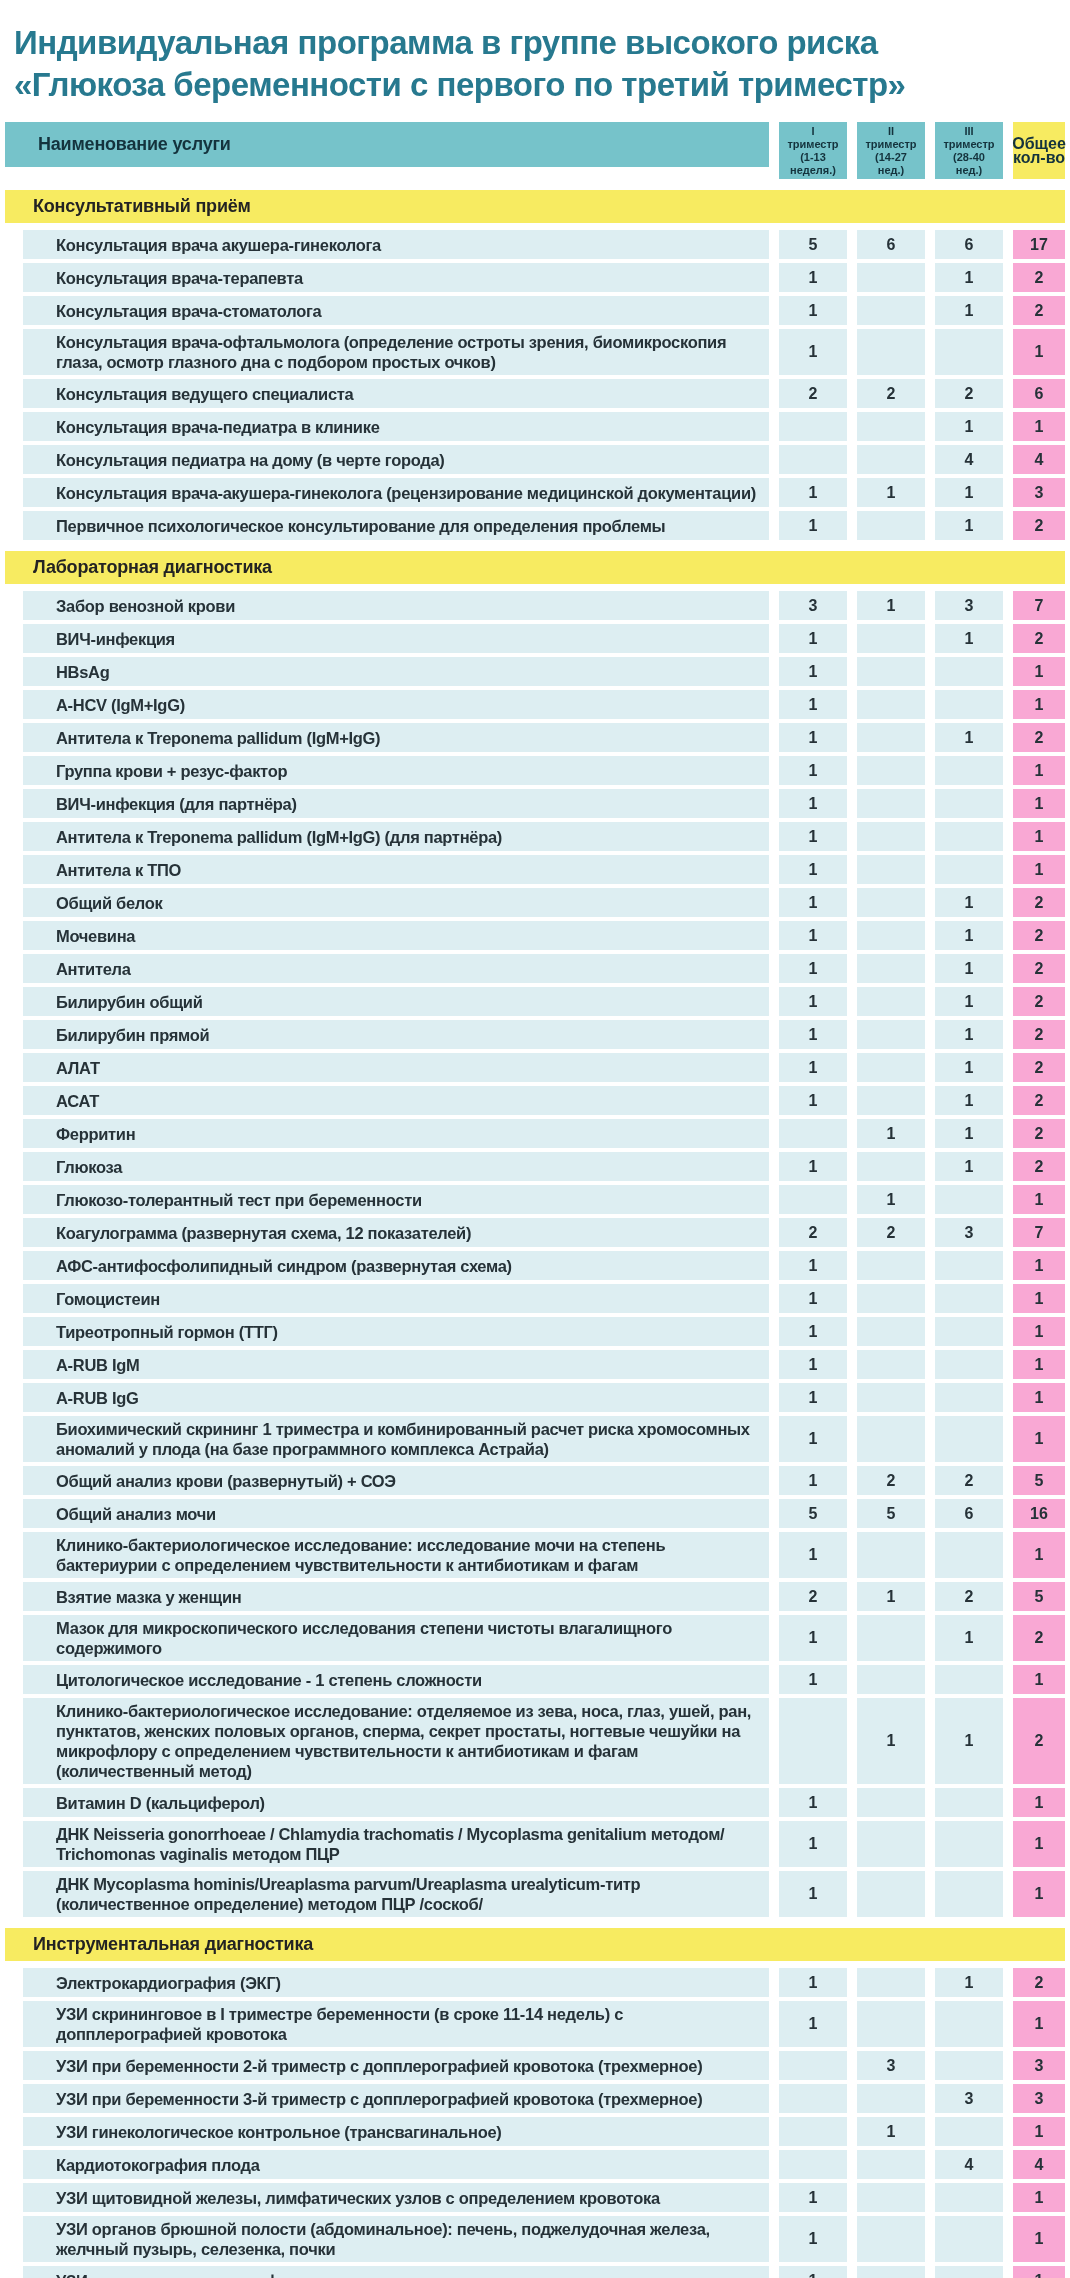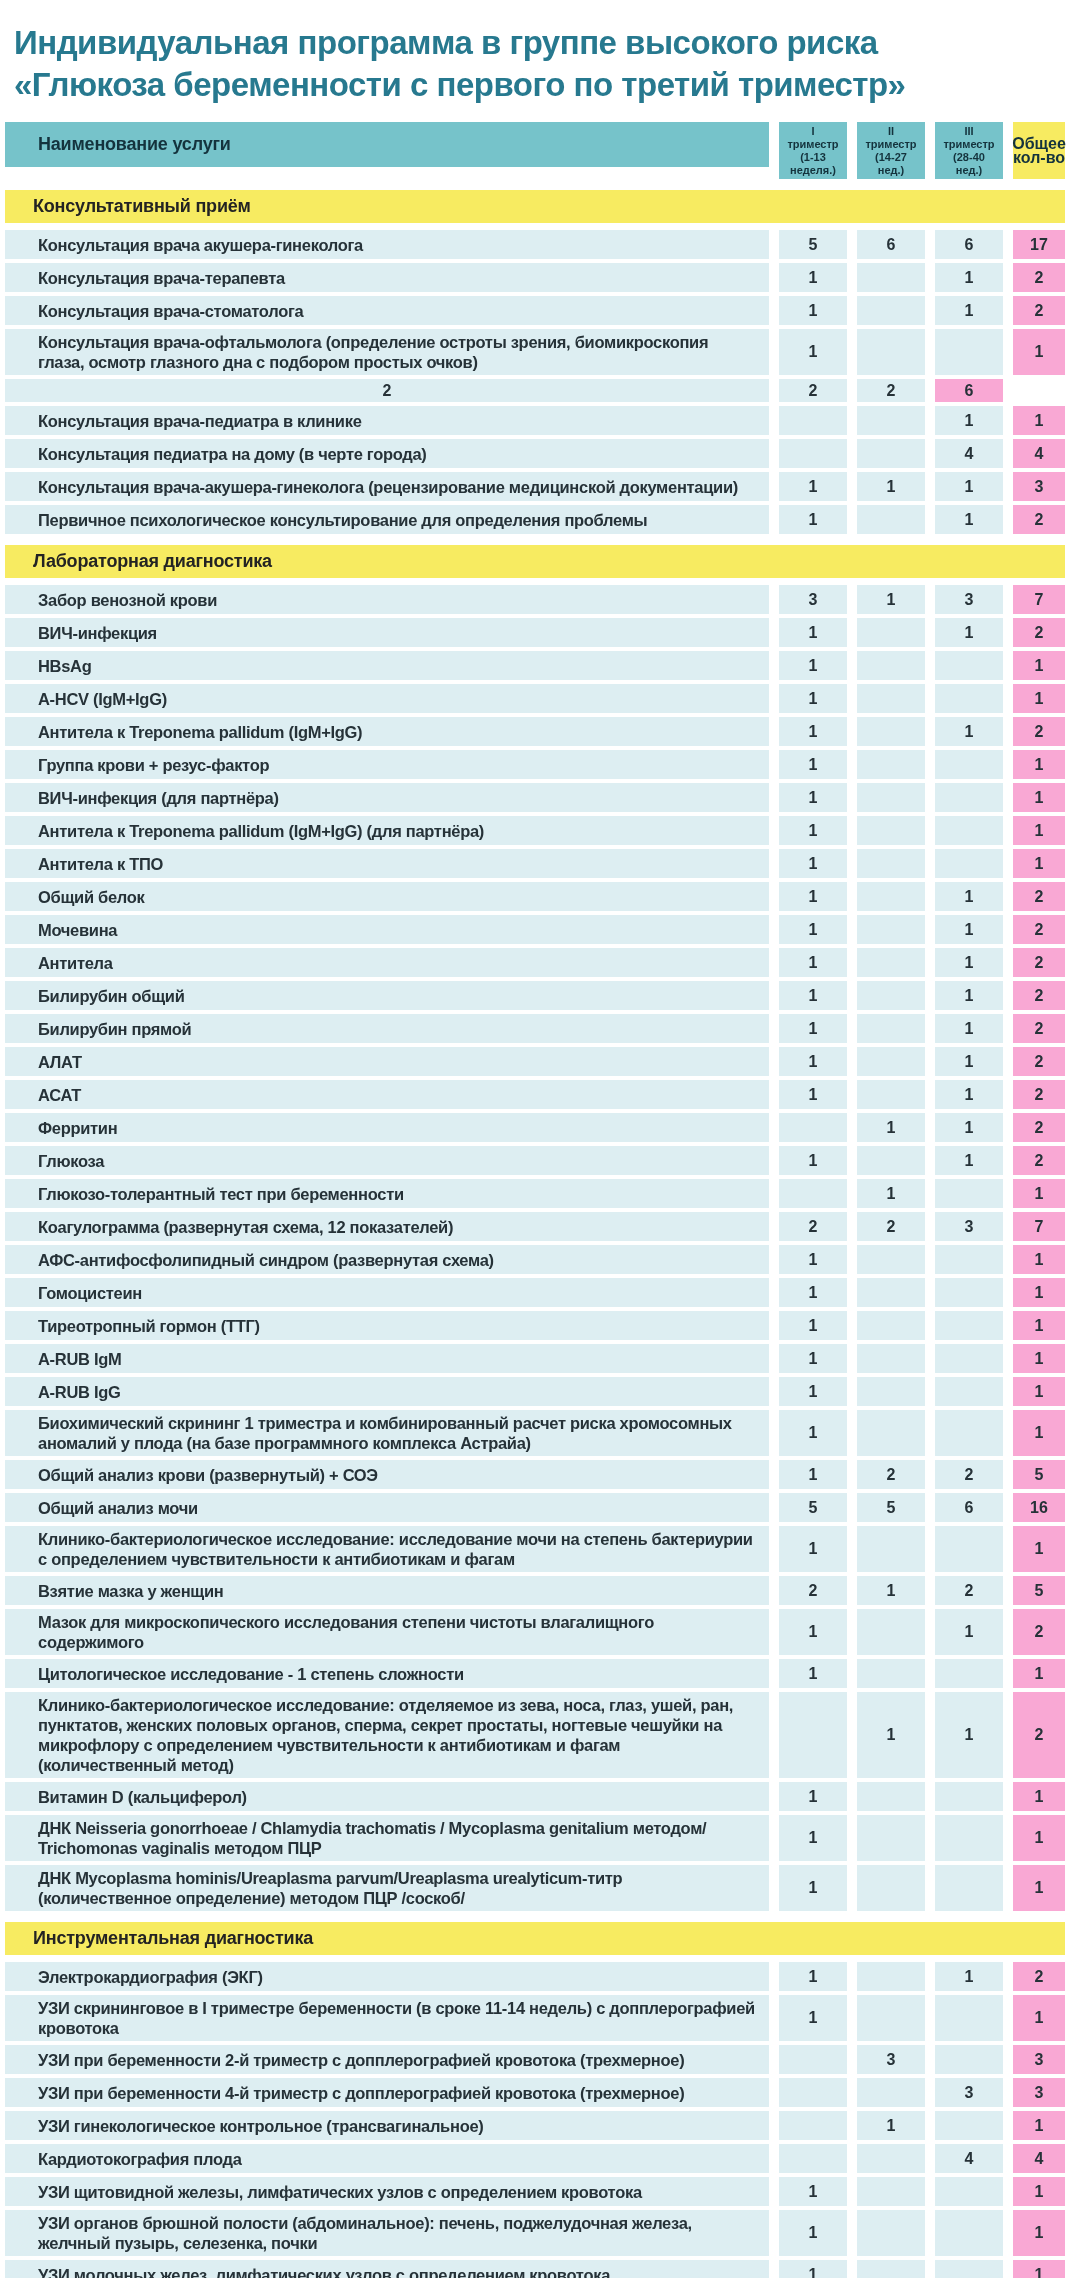--- a/index.html
+++ b/index.html
@@ -44,20 +44,21 @@
   }
   
   .row { margin-bottom: 4px; }
   .cell { background: #ddeef2; color: #263238; }
   .cell-name {
     display: flex; align-items: center;
     padding: 3px 12px 3px 33px;
     min-height: 23px;
     font-size: 16.5px; line-height: 20px; font-weight: 600;
     letter-spacing: -0.3px;
+    margin-left: 18px;
   }
   .cell-num {
     display: flex; align-items: center; justify-content: center;
     font-size: 16px; font-weight: bold; min-height: 23px;
   }
   .cell-total { background: #f9a8d4; }
 </style>
 </head>
 <body>
 
@@ -112,20 +113,21 @@
           <div class="cell cell-num cell-total">2</div>
         </div>
         <div class="grid-row row">
           <div class="cell cell-name">Консультация врача-офтальмолога (определение остроты зрения, биомикроскопия глаза, осмотр глазного дна с подбором простых очков)</div>
           <div class="cell cell-num">1</div>
           <div class="cell cell-num"></div>
           <div class="cell cell-num"></div>
           <div class="cell cell-num cell-total">1</div>
         </div>
         <div class="grid-row row">
+          <div class="cell cell-name">Консультация ведущего специалиста</div>
           <div class="cell cell-num">2</div>
           <div class="cell cell-num">2</div>
           <div class="cell cell-num">2</div>
           <div class="cell cell-num cell-total">6</div>
         </div>
         <div class="grid-row row">
           <div class="cell cell-name">Консультация врача-педиатра в клинике</div>
           <div class="cell cell-num"></div>
           <div class="cell cell-num"></div>
           <div class="cell cell-num">1</div>
@@ -421,21 +423,21 @@
           <div class="cell cell-num cell-total">1</div>
         </div>
         <div class="grid-row row">
           <div class="cell cell-name">УЗИ при беременности 2-й триместр с допплерографией кровотока (трехмерное)</div>
           <div class="cell cell-num"></div>
           <div class="cell cell-num">3</div>
           <div class="cell cell-num"></div>
           <div class="cell cell-num cell-total">3</div>
         </div>
         <div class="grid-row row">
-          <div class="cell cell-name">УЗИ при беременности 4-й триместр с допплерографией кровотока (трехмерное)</div>
+          <div class="cell cell-name">УЗИ при беременности 3-й триместр с допплерографией кровотока (трехмерное)</div>
           <div class="cell cell-num"></div>
           <div class="cell cell-num"></div>
           <div class="cell cell-num">3</div>
           <div class="cell cell-num cell-total">3</div>
         </div>
         <div class="grid-row row">
           <div class="cell cell-name">УЗИ гинекологическое контрольное (трансвагинальное)</div>
           <div class="cell cell-num"></div>
           <div class="cell cell-num">1</div>
           <div class="cell cell-num"></div>

